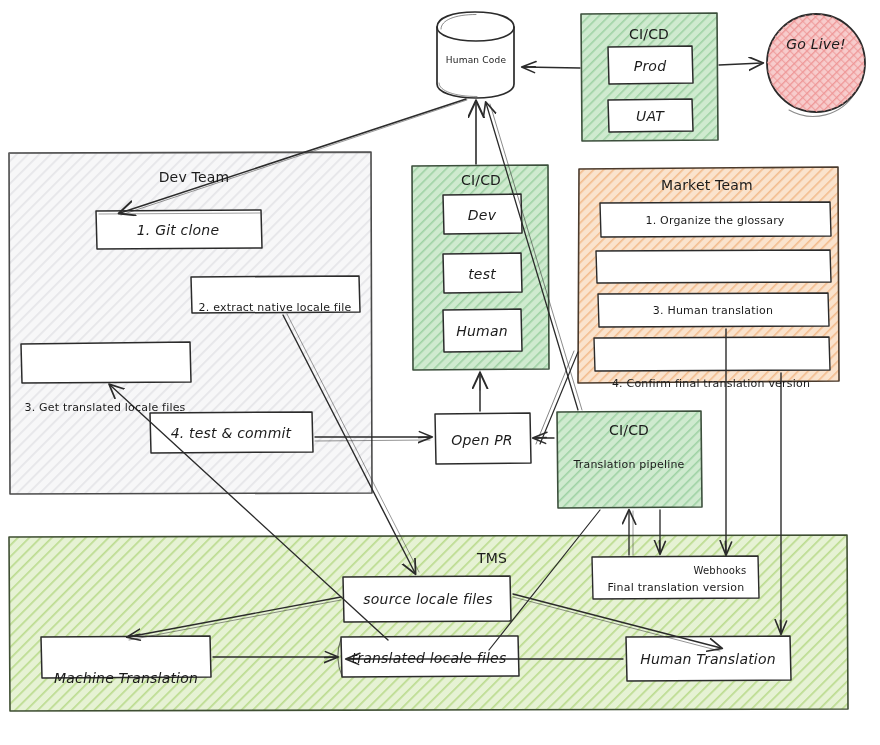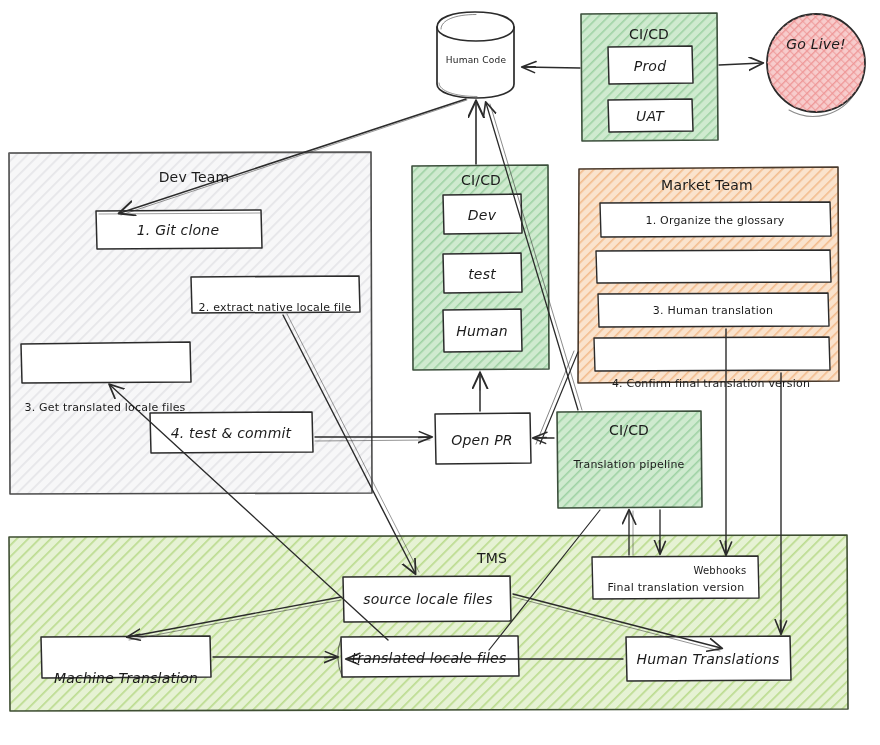--- a/index.html
+++ b/index.html
@@ -258,18 +258,18 @@
 
   <div class="lbl ctr t-node" style="left:482px;top:440px;">Open PR</div>
 
   <div class="lbl ctr t-grouptitle" style="left:629px;top:430px;">CI/CD</div>
   <div class="lbl ctr t-nodesm" style="left:629px;top:464px;">Translation pipeline</div>
 
   <div class="lbl ctr t-grouptitle" style="left:457px;top:558px;margin-left:35px;">TMS</div>
   <div class="lbl ctr t-node" style="left:428px;top:599px;">source locale files</div>
   <div class="lbl ctr t-node" style="left:429px;top:658px;">translated locale files</div>
   <div class="lbl ctr t-node" style="left:126px;top:678px;">Machine Translation</div>
-  <div class="lbl ctr t-node" style="left:708px;top:659px;">Human Translations</div>
+  <div class="lbl ctr t-node" style="left:708px;top:659px;">Human Translation</div>
 
   <div class="lbl ctr t-nodexs" style="left:676px;top:570px;">Webhooks</div>
   <div class="lbl ctr t-nodesm" style="left:676px;top:587px;">Final translation version</div>
 
 </div>
 
 </body></html>

